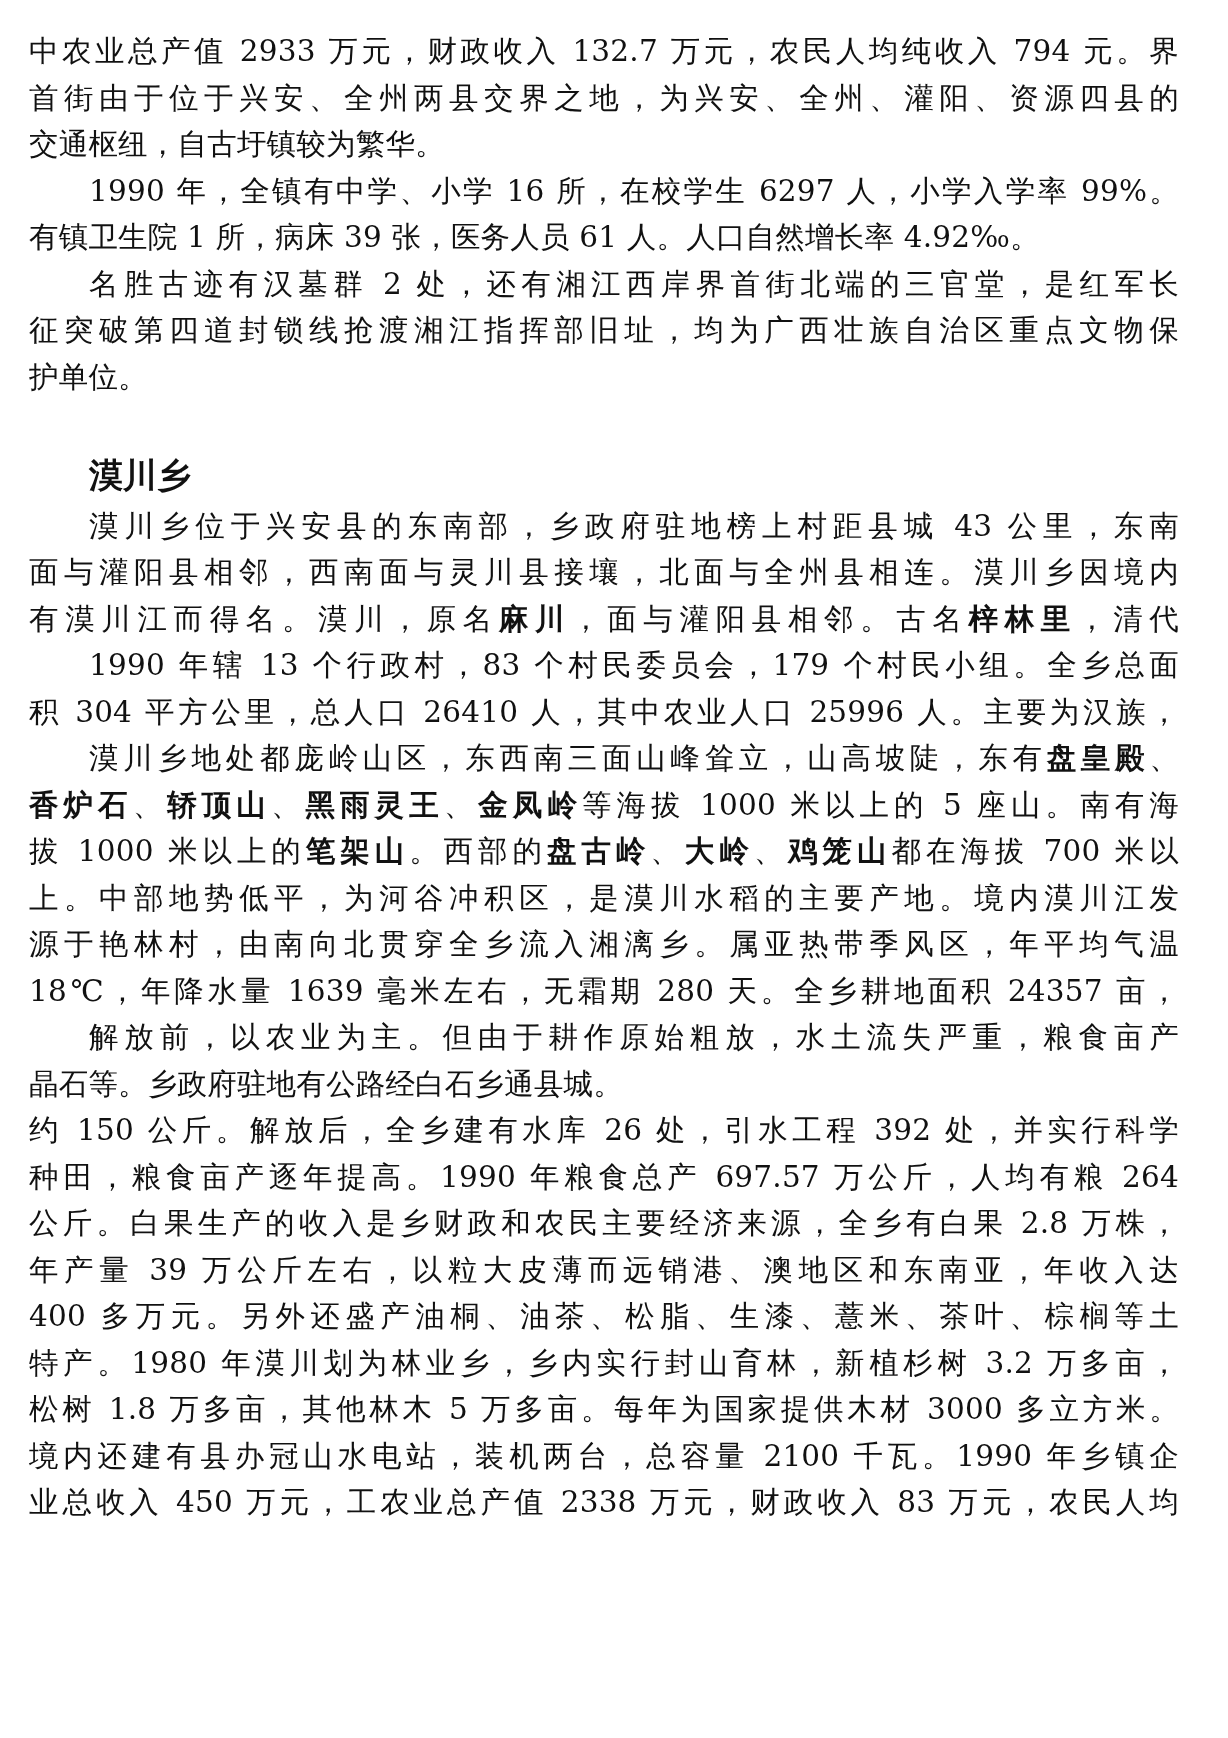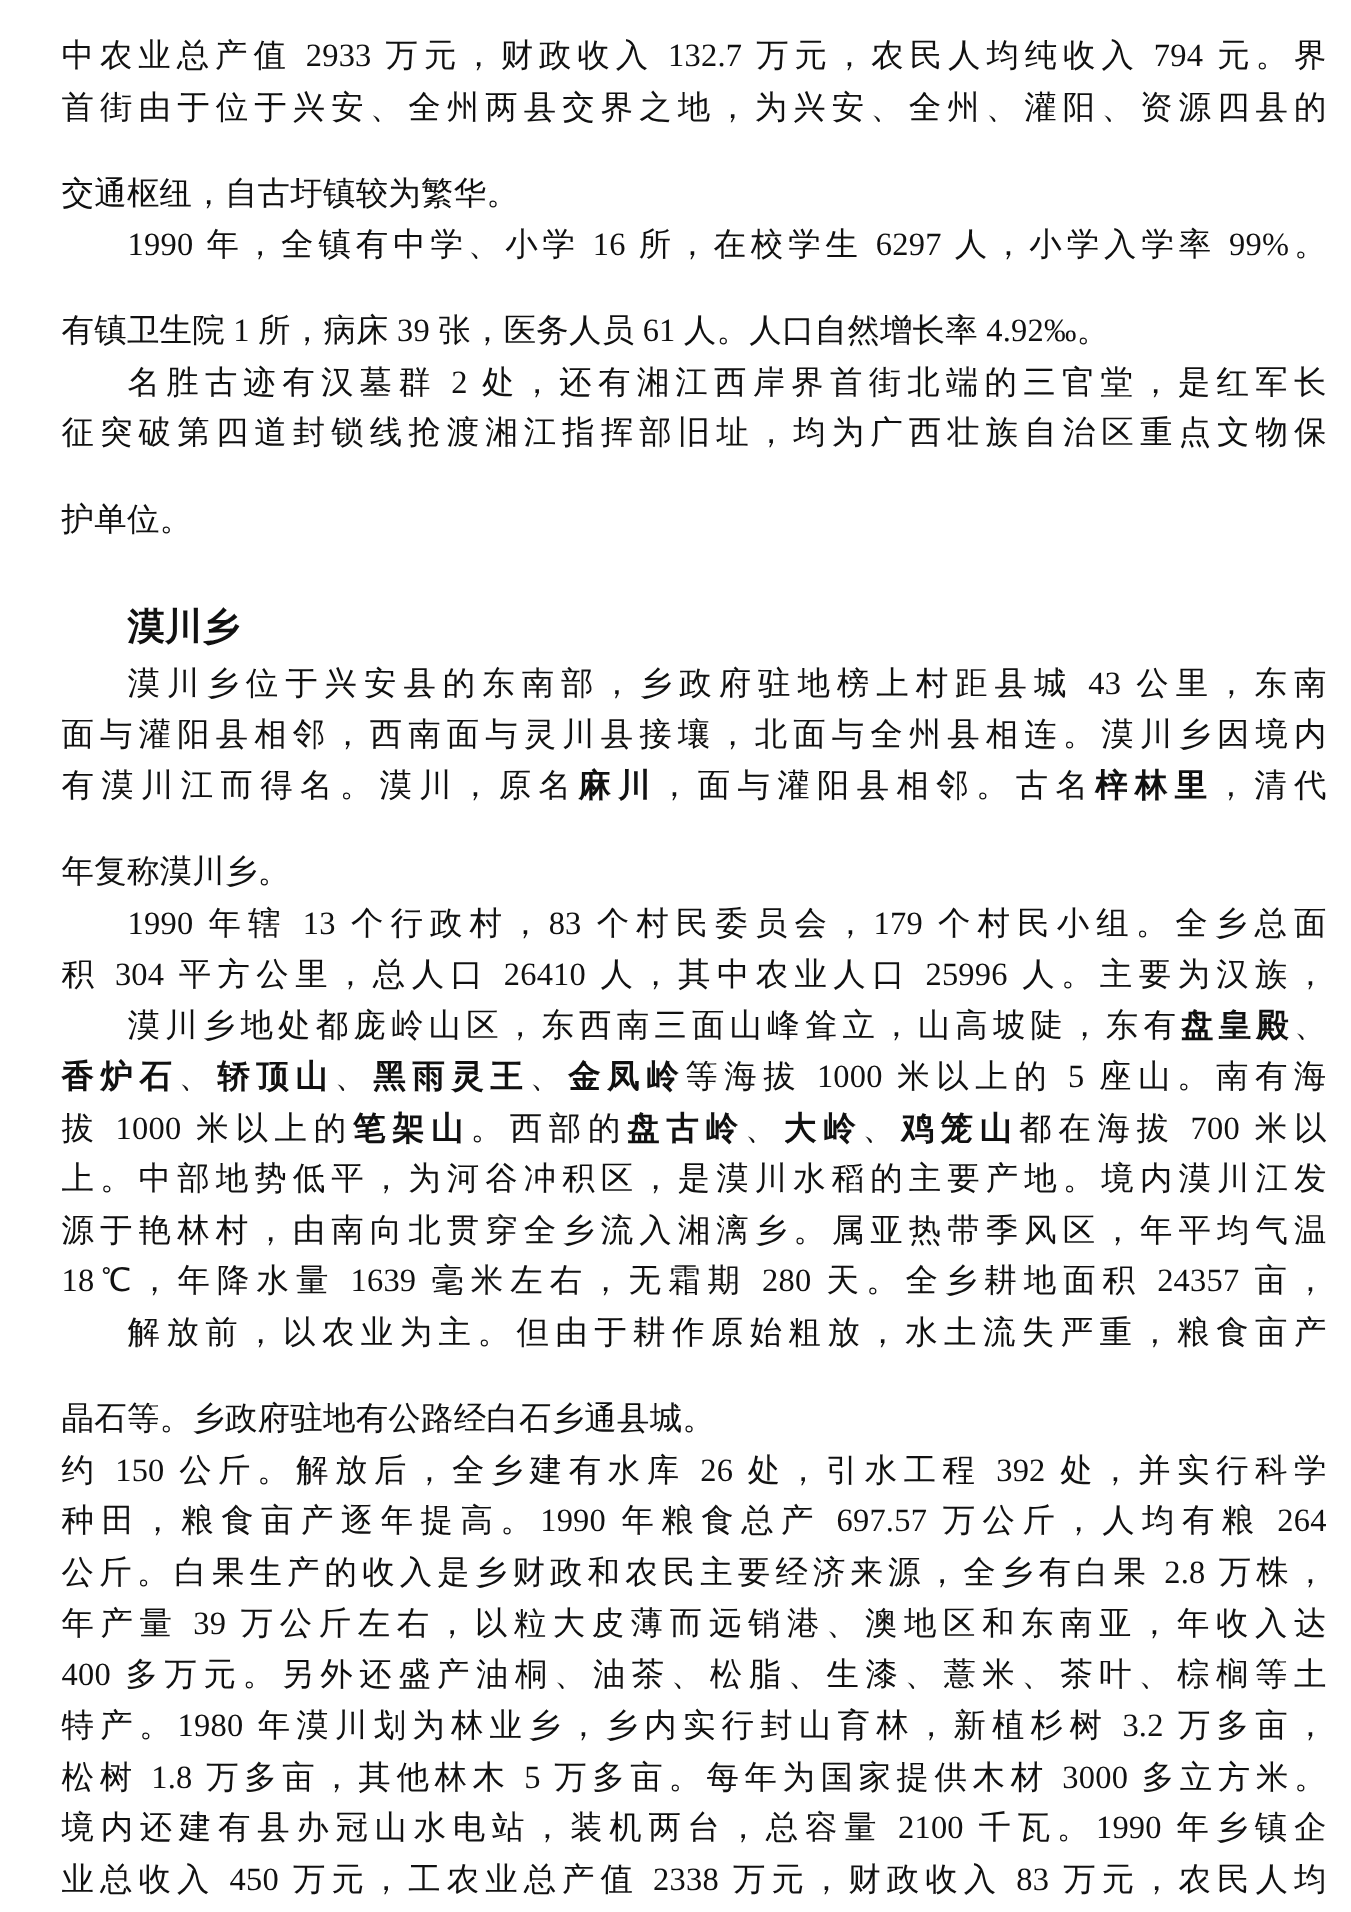--- a/index.html
+++ b/index.html
@@ -1,21 +1,21 @@
 <!DOCTYPE html>
 <html><head>
 <meta charset="utf-8">
 <style>
   html, body { margin:0; padding:0; background:#ffffff; }
   body { width:1228px; height:1738px; position:relative; overflow:hidden;
          font-family:"DejaVu Serif","Liberation Serif",serif; color:#111; }
-  .page { position:absolute; left:56px; top:28px; width:1150px;font-family:Liberation Serif, serif; }
+  .page { position:absolute; left:29px; top:28px; width:1150px; }
   .line { height:46.5px; line-height:46.5px; font-size:29.5px; white-space:nowrap;
           letter-spacing:0.2px; text-align:justify; text-align-last:justify; }
-  .line.last { text-align-last:left;margin-top:32px; }
+  .line.last { text-align-last:left; }
   .indent { padding-left:60px; }
   .gap { height:46.5px; }
   .heading { height:56px; line-height:56px; font-size:34px; font-weight:bold; padding-left:60px; }
   b { font-weight:bold; }
 </style>
 </head>
 <body>
 
 <div class="page">
   <div id="sec1">
@@ -27,21 +27,20 @@
       <div class="line indent">名胜古迹有汉墓群 2 处，还有湘江西岸界首街北端的三官堂，是红军长</div>
       <div class="line">征突破第四道封锁线抢渡湘江指挥部旧址，均为广西壮族自治区重点文物保</div>
       <div class="line last">护单位。</div>
     </div>
   <div class="gap"></div>
   <div class="heading">漠川乡</div>
   <div id="sec2">
       <div class="line indent"><span>漠川乡位于兴安县的东南部，乡政府驻地榜上村距县城 43 公里，东南</span></div>
       <div class="line"><span>面与灌阳县相邻，西南面与灵川县接壤，北面与全州县相连。漠川乡因境内</span></div>
       <div class="line"><span>有漠川江而得名。漠川，原名</span><b>麻川</b><span>，面与灌阳县相邻。古名</span><b>梓林里</b><span>，清代</span></div>
-      <div class="line last"><span>年复称漠川乡。</span></div>
       <div class="line indent"><span>1990 年辖 13 个行政村，83 个村民委员会，179 个村民小组。全乡总面</span></div>
       <div class="line"><span>积 304 平方公里，总人口 26410 人，其中农业人口 25996 人。主要为汉族，</span></div>
       <div class="line indent"><span>漠川乡地处都庞岭山区，东西南三面山峰耸立，山高坡陡，东有</span><b>盘皇殿</b><span>、</span></div>
       <div class="line"><b>香炉石</b><span>、</span><b>轿顶山</b><span>、</span><b>黑雨灵王</b><span>、</span><b>金凤岭</b><span>等海拔 1000 米以上的 5 座山。南有海</span></div>
       <div class="line"><span>拔 1000 米以上的</span><b>笔架山</b><span>。西部的</span><b>盘古岭</b><span>、</span><b>大岭</b><span>、</span><b>鸡笼山</b><span>都在海拔 700 米以</span></div>
       <div class="line"><span>上。中部地势低平，为河谷冲积区，是漠川水稻的主要产地。境内漠川江发</span></div>
       <div class="line"><span>源于艳林村，由南向北贯穿全乡流入湘漓乡。属亚热带季风区，年平均气温</span></div>
       <div class="line"><span>18℃，年降水量 1639 毫米左右，无霜期 280 天。全乡耕地面积 24357 亩，</span></div>
       <div class="line indent"><span>解放前，以农业为主。但由于耕作原始粗放，水土流失严重，粮食亩产</span></div>
       <div class="line last"><span>晶石等。乡政府驻地有公路经白石乡通县城。</span></div>

